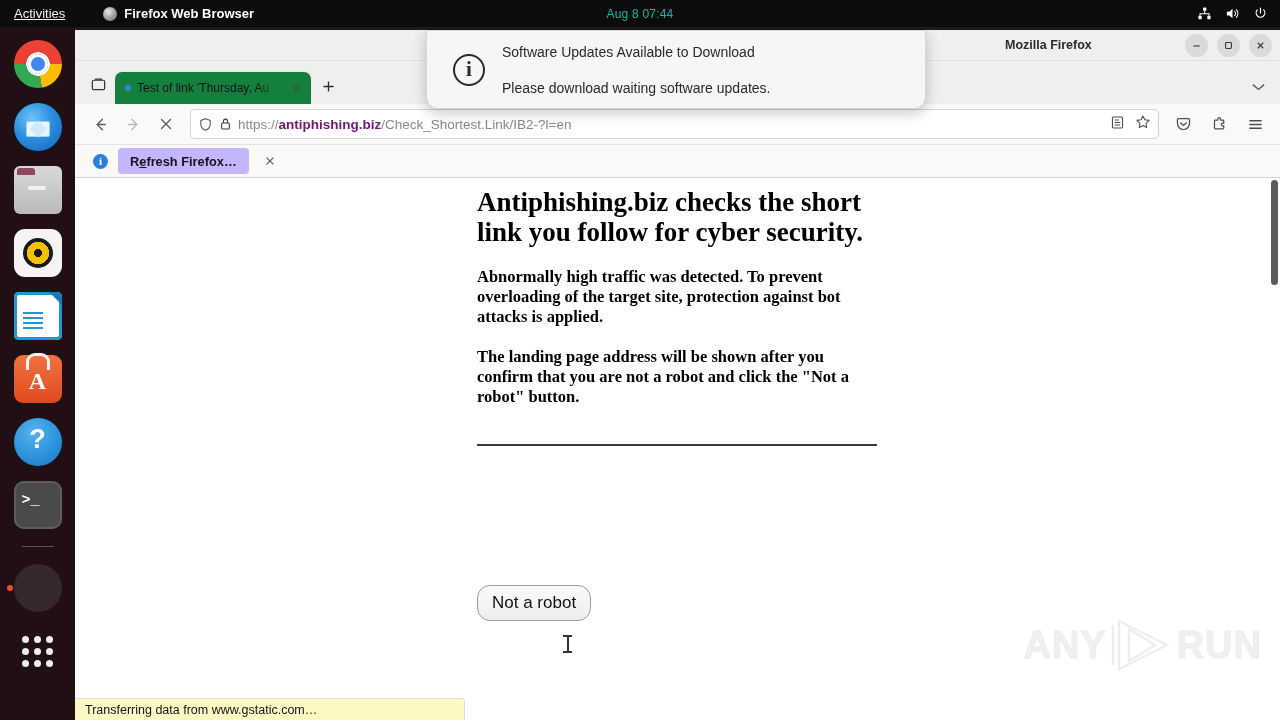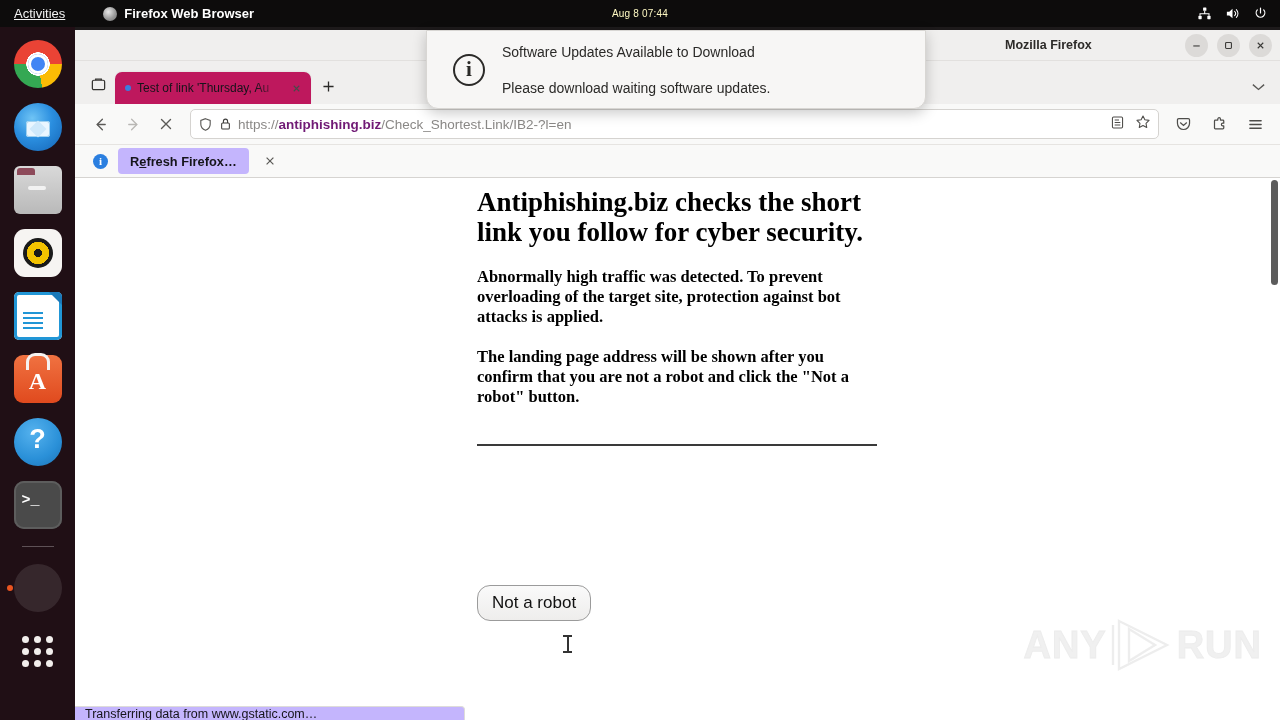--- a/index.html
+++ b/index.html
@@ -23,21 +23,21 @@
     margin-left: 38px; display: flex; align-items: center; gap: 7px;
     font-size: 13px; font-weight: 600; color: #ffffff;
   }
   .ff-mini {
     width: 14px; height: 14px; border-radius: 50%;
     background: radial-gradient(circle at 38% 35%, #e8e8e8 0%, #9a9a9a 55%, #6d6d6d 100%);
     position: relative;
   }
   .topbar .clock {
     position: absolute; left: 50%; transform: translateX(-50%);
-    font-size: 10px; color: #fef9c3; letter-spacing: .2px;
+    font-size: 12px; color: #14b8a6; letter-spacing: .2px;
   }
   .topbar .sysicons {
     position: absolute; right: 12px; display: flex; align-items: center; gap: 13px;
   }
   .sysicons svg { display: block; }
 
   
   .dock {
     position: absolute; left: 0; top: 27px; width: 75px; height: 693px;
     background: #220f17; background: rgba(32,15,22,0.97);
@@ -169,21 +169,21 @@
 
   .tabstrip {
     height: 43px; background: #f0efee; display:flex; align-items:flex-end;
     padding: 0 6px 0 8px; position: relative; gap: 2px;
   }
   .tablist-btn {
     width: 30px; height: 30px; margin-bottom: 5px;
     display:flex; align-items:center; justify-content:center; color:#33322f;
   }
   .tab {
-    height: 32px; min-width: 196px; max-width: 196px; background:#be185d;
+    height: 32px; min-width: 196px; max-width: 196px; background:#15803d;
     border-radius: 7px 7px 0 0; display:flex; align-items:center; gap: 6px;
     padding: 0 7px 0 10px; box-shadow: 0 -1px 2px rgba(0,0,0,.05);
   }
   .tab .favicon { width: 6px; height: 6px; border-radius:50%; background:#3b7ddd; flex:none; }
   .tab .tab-title {
     font-size: 12px; color:#15141a; white-space: nowrap; overflow: hidden;
     flex: 1; -webkit-mask-image: linear-gradient(to right, #000 82%, transparent 100%);
     mask-image: linear-gradient(to right, #000 82%, transparent 100%);
   }
   .tab .tab-close { width: 16px; height: 16px; flex:none; color:#4a4a4a; display:flex; align-items:center; justify-content:center;}
@@ -258,22 +258,22 @@
     position:absolute; right: 18px; bottom: 45px;
     display:flex; align-items:center; gap: 2px; opacity: .95;
   }
   .wm-text {
     font-size: 38px; font-weight: 700; color: #f0f0f0; letter-spacing: 1px;
     font-family:"Liberation Sans", sans-serif;
     -webkit-text-stroke: 1px #ececec;
   }
 
   .statusbar {
-    position:absolute; left: 0; bottom: 0; height: 14px; min-width: 390px;
-    background:#c4b5fd; border-top: 1px solid #dedcd9; border-right: 1px solid #dedcd9;
+    position:absolute; left: 0; bottom: 0; height: 22px; min-width: 390px;
+    background:#fef9c3; border-top: 1px solid #dedcd9; border-right: 1px solid #dedcd9;
     border-top-right-radius: 4px;
     display:flex; align-items:center; padding: 0 10px;
     font-size: 12.5px; color:#15141a;
   }
 
   
   .popup {
     position:absolute; left: 426px; top: 30px; width: 500px; height: 79px;
     background:#f7f6f5; border: 1px solid #d8d6d3;
     border-radius: 0 0 12px 12px;

